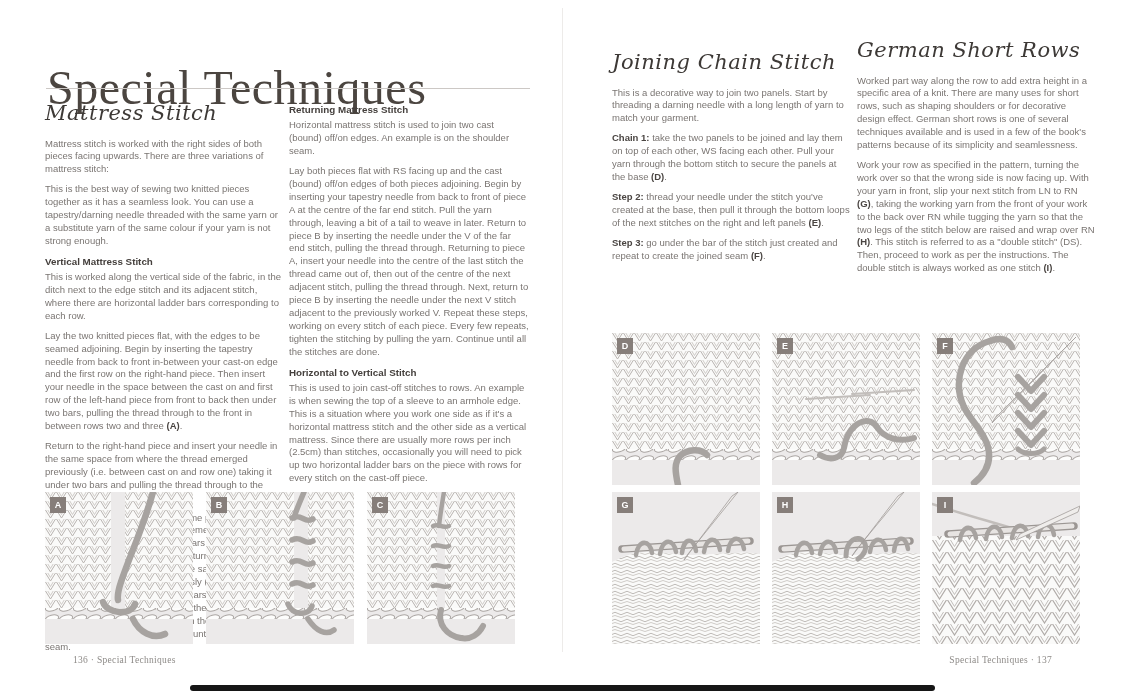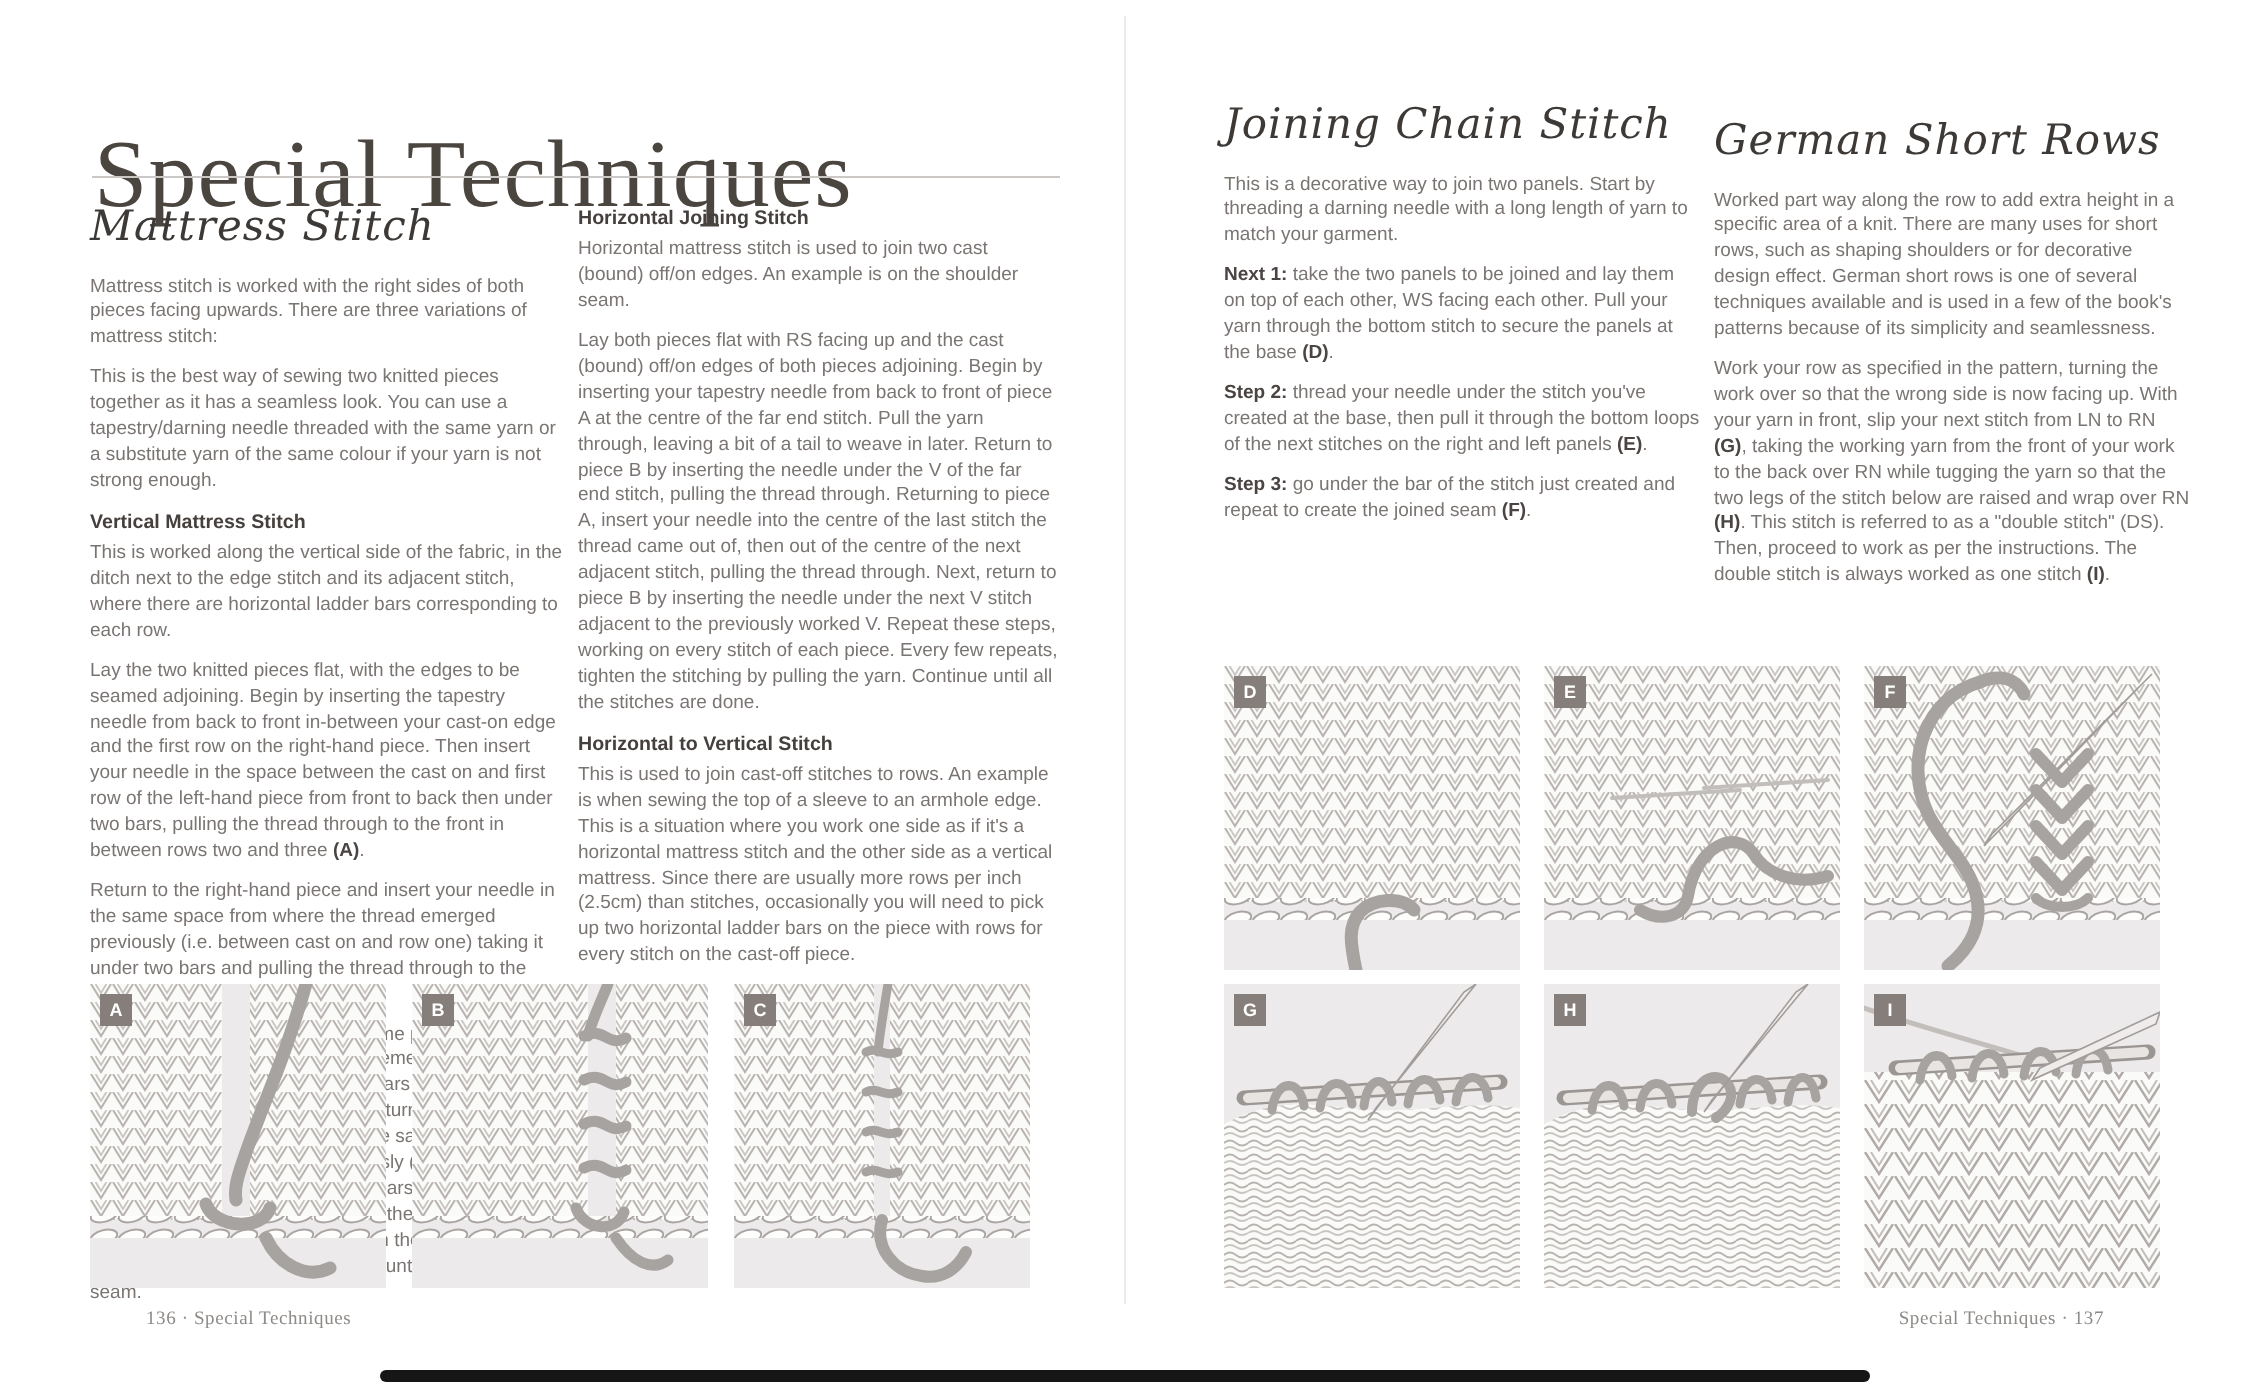--- a/index.html
+++ b/index.html
@@ -14,21 +14,21 @@
     font-size:48px; color:#4b4540; letter-spacing:0.5px;
   }
   .title-rule { position:absolute; left:46px; top:88px; width:484px; height:1px; background:#ccc8c5; }
   .gutter-line { position:absolute; left:562px; top:8px; width:1px; height:644px; background:#edebe9; }
 
   .col { position:absolute; font-size:9.5px; line-height:1.36; color:#7a7572; text-align:left; }
   .col p { margin:0 0 7px 0; }
   .col-1 { left:45px;  top:99px;  width:237px; }
   .col-2 { left:289px; top:103px; width:240px; }
   .col-3 { left:612px; top:48px;  width:238px; }
-  .col-4 { left:857px; top:36px;  width:239px;margin-top:20px; }
+  .col-4 { left:857px; top:36px;  width:239px; }
 
   .script-heading {
     font-family:"DejaVu Serif", serif; font-style:italic; font-weight:400;
     font-size:21px; color:#3d3936; margin:0 0 10px 0; letter-spacing:0.5px;
   }
   .subhead { font-weight:bold; color:#45403d; font-size:9.8px; margin:5px 0 3px 0; }
   .col strong { color:#4a4542; }
 
   .panel { position:absolute; width:148px; height:152px; background:#eceaea; }
   .panel .chip {
@@ -96,31 +96,31 @@
   <p>Mattress stitch is worked with the right sides of both pieces facing upwards. There are three variations of mattress stitch:</p>
   <p>This is the best way of sewing two knitted pieces together as it has a seamless look. You can use a tapestry/darning needle threaded with the same yarn or a substitute yarn of the same colour if your yarn is not strong enough.</p>
   <div class="subhead">Vertical Mattress Stitch</div>
   <p>This is worked along the vertical side of the fabric, in the ditch next to the edge stitch and its adjacent stitch, where there are horizontal ladder bars corresponding to each row.</p>
   <p>Lay the two knitted pieces flat, with the edges to be seamed adjoining. Begin by inserting the tapestry needle from back to front in-between your cast-on edge and the first row on the right-hand piece. Then insert your needle in the space between the cast on and first row of the left-hand piece from front to back then under two bars, pulling the thread through to the front in between rows two and three <strong>(A)</strong>.</p>
   <p>Return to the right-hand piece and insert your needle in the same space from where the thread emerged previously (i.e. between cast on and row one) taking it under two bars and pulling the thread through to the front.</p>
   <p>Next insert your needle into the same place in the left-hand piece from where the thread emerged in the previous step, taking it under two bars and pulling the thread through to the front. Then return to the right-hand piece, inserting your needle into the same space from where the thread emerged previously (i.e. between rows two and three) taking it under two bars and pulling the thread through to the front. Repeat these steps over and over <strong>(B)</strong>. Every few repeats, tighten the stitching by pulling on the thread <strong>(C)</strong>. Continue until the end of the seam.</p>
 </div>
 
 <div class="col col-2">
-  <div class="subhead" style="margin-top:0">Horizontal Joining Stitch</div>
+  <div class="subhead" style="margin-top:0">Returning Mattress Stitch</div>
   <p>Horizontal mattress stitch is used to join two cast (bound) off/on edges. An example is on the shoulder seam.</p>
   <p>Lay both pieces flat with RS facing up and the cast (bound) off/on edges of both pieces adjoining. Begin by inserting your tapestry needle from back to front of piece A at the centre of the far end stitch. Pull the yarn through, leaving a bit of a tail to weave in later. Return to piece B by inserting the needle under the V of the far end stitch, pulling the thread through. Returning to piece A, insert your needle into the centre of the last stitch the thread came out of, then out of the centre of the next adjacent stitch, pulling the thread through. Next, return to piece B by inserting the needle under the next V stitch adjacent to the previously worked V. Repeat these steps, working on every stitch of each piece. Every few repeats, tighten the stitching by pulling the yarn. Continue until all the stitches are done.</p>
   <div class="subhead">Horizontal to Vertical Stitch</div>
   <p>This is used to join cast-off stitches to rows. An example is when sewing the top of a sleeve to an armhole edge. This is a situation where you work one side as if it's a horizontal mattress stitch and the other side as a vertical mattress. Since there are usually more rows per inch (2.5cm) than stitches, occasionally you will need to pick up two horizontal ladder bars on the piece with rows for every stitch on the cast-off piece.</p>
 </div>
 
 <div class="col col-3">
   <div class="script-heading">Joining Chain Stitch</div>
   <p>This is a decorative way to join two panels. Start by threading a darning needle with a long length of yarn to match your garment.</p>
-  <p><strong>Next 1:</strong> <span>take the two panels to be joined and lay them on top of each other, WS facing each other. Pull your yarn through the bottom stitch to secure the panels at the base <strong>(D)</strong>.</span></p>
+  <p><strong>Chain 1:</strong> <span>take the two panels to be joined and lay them on top of each other, WS facing each other. Pull your yarn through the bottom stitch to secure the panels at the base <strong>(D)</strong>.</span></p>
   <p><strong>Step 2:</strong> <span>thread your needle under the stitch you've created at the base, then pull it through the bottom loops of the next stitches on the right and left panels <strong>(E)</strong>.</span></p>
   <p><strong>Step 3:</strong> <span>go under the bar of the stitch just created and repeat to create the joined seam <strong>(F)</strong>.</span></p>
 </div>
 
 <div class="col col-4">
   <div class="script-heading">German Short Rows</div>
   <p>Worked part way along the row to add extra height in a specific area of a knit. There are many uses for short rows, such as shaping shoulders or for decorative design effect. German short rows is one of several techniques available and is used in a few of the book's patterns because of its simplicity and seamlessness.</p>
   <p>Work your row as specified in the pattern, turning the work over so that the wrong side is now facing up. With your yarn in front, slip your next stitch from LN to RN <strong>(G)</strong>, taking the working yarn from the front of your work to the back over RN while tugging the yarn so that the two legs of the stitch below are raised and wrap over RN <strong>(H)</strong>. This stitch is referred to as a "double stitch" (DS). Then, proceed to work as per the instructions. The double stitch is always worked as one stitch <strong>(I)</strong>.</p>
 </div>
 

